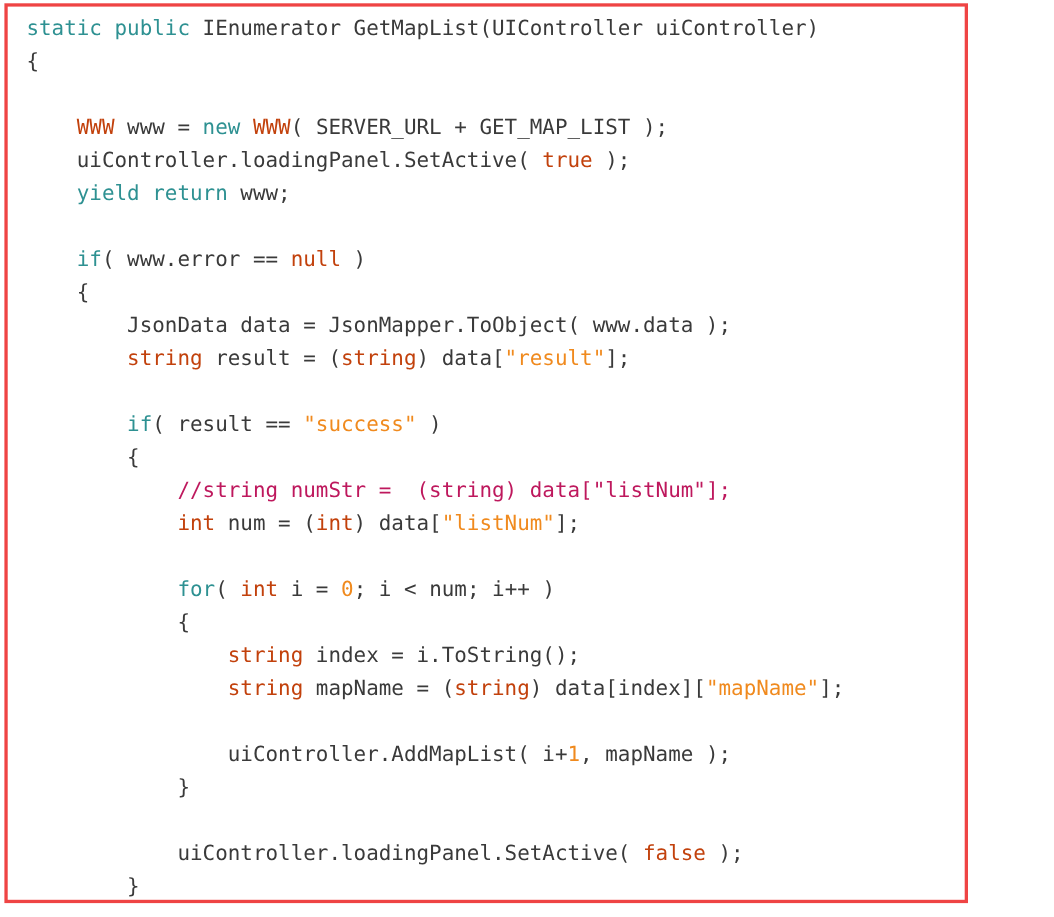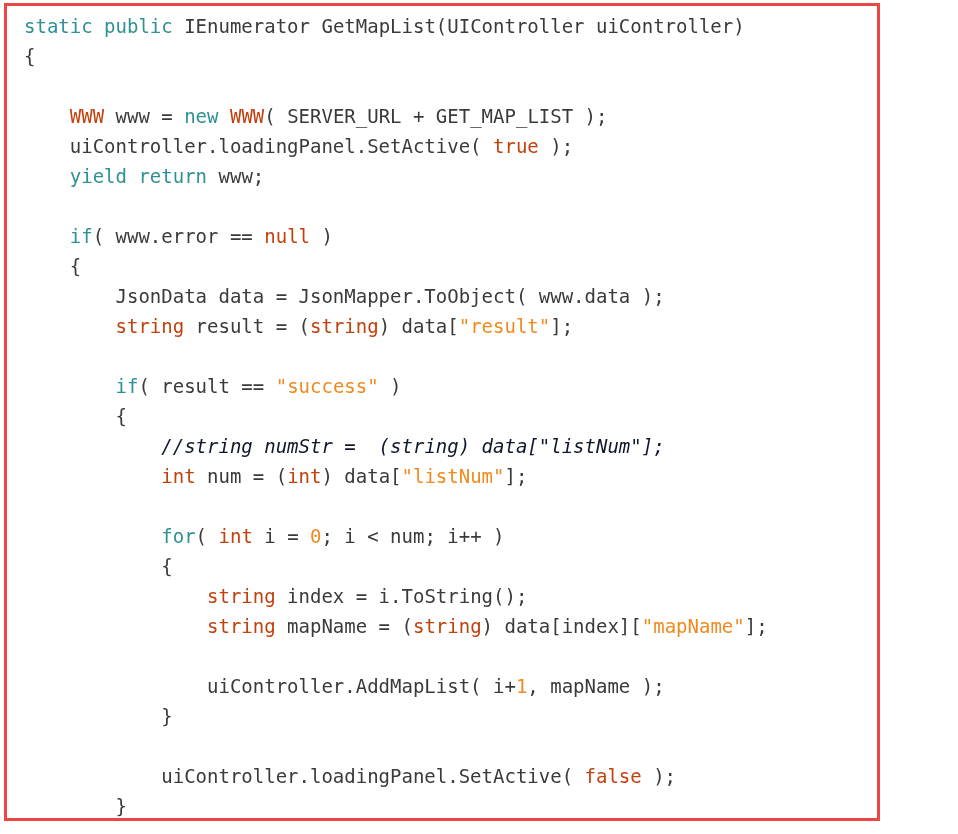--- a/index.html
+++ b/index.html
@@ -45,20 +45,20 @@
     display: block;
     height: 30px;
     white-space: pre;
   }
 
   
   .kw    { color: #2e9192; }   
   .typ   { color: #c2410c; }   
   .lit   { color: #f08a1e; }   
   .id    { color: #3a3a3a; }   
-  .cmt   { color: #0f172a; font-style: italic; } 
+  .cmt   { color: #be185d; } 
 </style>
 </head>
 <body>
 
 <div id="code-panel">
   <pre id="code-block"><span class="ln"><span class="kw">static</span><span class="id"> </span><span class="kw">public</span><span class="id"> IEnumerator GetMapList(UIController uiController)</span></span><span class="ln"><span class="id">{</span></span><span class="ln">&nbsp;</span><span class="ln"><span class="id">    </span><span class="typ">WWW</span><span class="id"> www = </span><span class="kw">new</span><span class="id"> </span><span class="typ">WWW</span><span class="id">( SERVER_URL + GET_MAP_LIST );</span></span><span class="ln"><span class="id">    uiController.loadingPanel.SetActive( </span><span class="typ">true</span><span class="id"> );</span></span><span class="ln"><span class="id">    </span><span class="kw">yield</span><span class="id"> </span><span class="kw">return</span><span class="id"> www;</span></span><span class="ln">&nbsp;</span><span class="ln"><span class="id">    </span><span class="kw">if</span><span class="id">( www.error == </span><span class="typ">null</span><span class="id"> )</span></span><span class="ln"><span class="id">    {</span></span><span class="ln"><span class="id">        JsonData data = JsonMapper.ToObject( www.data );</span></span><span class="ln"><span class="id">        </span><span class="typ">string</span><span class="id"> result = (</span><span class="typ">string</span><span class="id">) data[</span><span class="lit">"result"</span><span class="id">];</span></span><span class="ln">&nbsp;</span><span class="ln"><span class="id">        </span><span class="kw">if</span><span class="id">( result == </span><span class="lit">"success"</span><span class="id"> )</span></span><span class="ln"><span class="id">        {</span></span><span class="ln"><span class="id">            </span><span class="cmt">//string numStr =  (string) data["listNum"];</span></span><span class="ln"><span class="id">            </span><span class="typ">int</span><span class="id"> num = (</span><span class="typ">int</span><span class="id">) data[</span><span class="lit">"listNum"</span><span class="id">];</span></span><span class="ln">&nbsp;</span><span class="ln"><span class="id">            </span><span class="kw">for</span><span class="id">( </span><span class="typ">int</span><span class="id"> i = </span><span class="lit">0</span><span class="id">; i &lt; num; i++ )</span></span><span class="ln"><span class="id">            {</span></span><span class="ln"><span class="id">                </span><span class="typ">string</span><span class="id"> index = i.ToString();</span></span><span class="ln"><span class="id">                </span><span class="typ">string</span><span class="id"> mapName = (</span><span class="typ">string</span><span class="id">) data[index][</span><span class="lit">"mapName"</span><span class="id">];</span></span><span class="ln">&nbsp;</span><span class="ln"><span class="id">                uiController.AddMapList( i+</span><span class="lit">1</span><span class="id">, mapName );</span></span><span class="ln"><span class="id">            }</span></span><span class="ln">&nbsp;</span><span class="ln"><span class="id">            uiController.loadingPanel.SetActive( </span><span class="typ">false</span><span class="id"> );</span></span><span class="ln"><span class="id">        }</span></span></pre>
 </div>
 
 </body></html>

